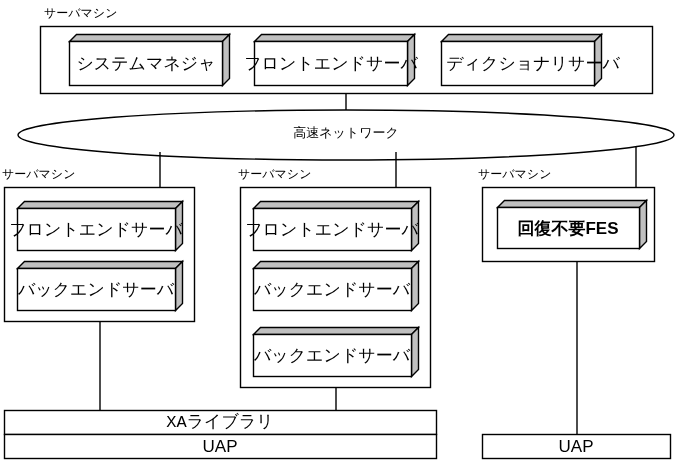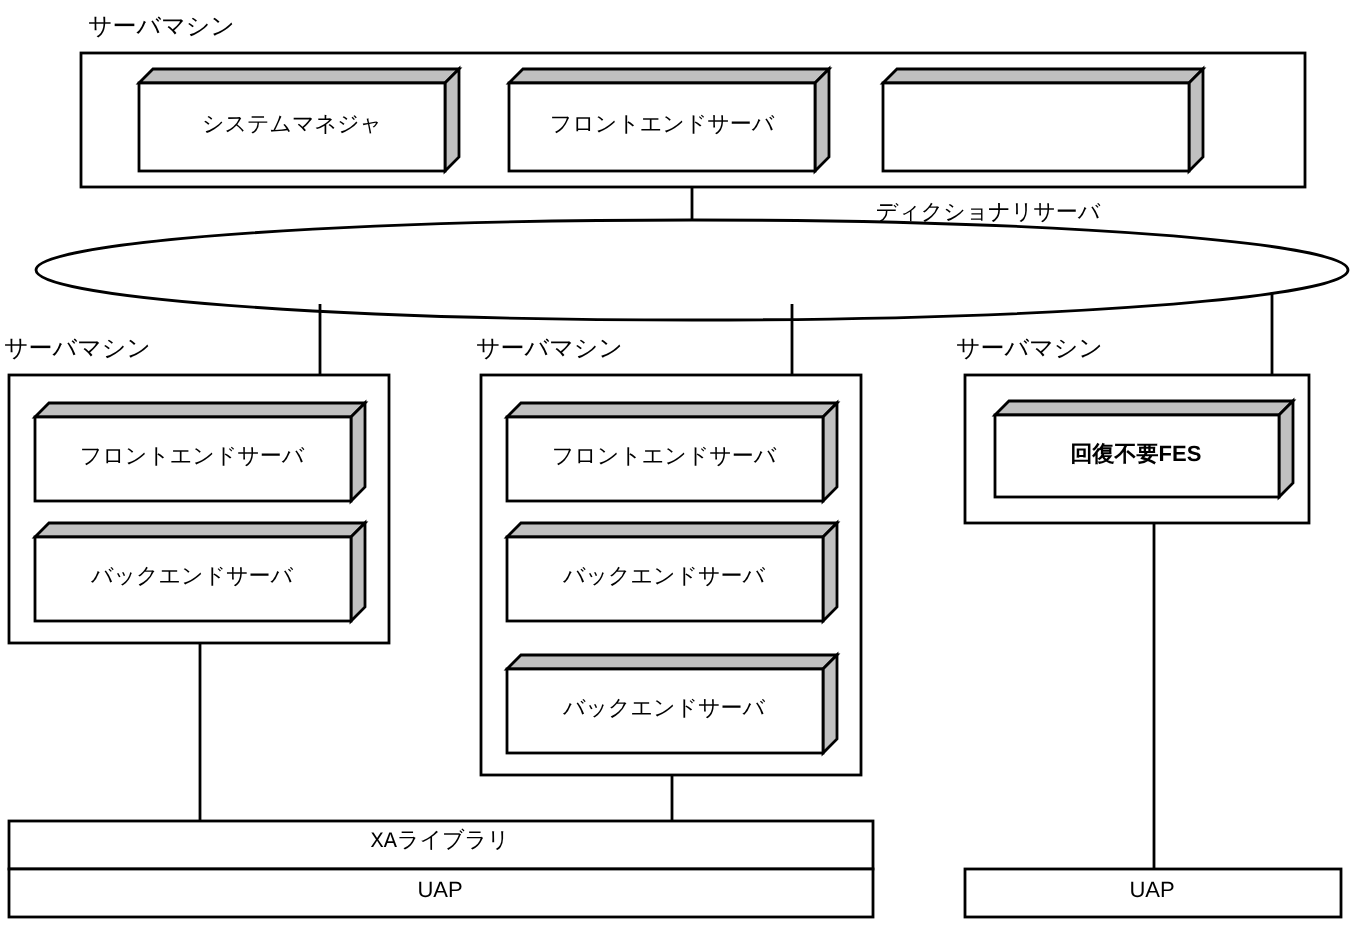--- a/index.html
+++ b/index.html
@@ -24,21 +24,21 @@
   .machine-label {
     position: absolute;
     font-size: 12px;
     color: #000000;
     white-space: nowrap;
     line-height: 1;
   }
   .box3d-label,
   .flat-label {
     position: absolute;
-    font-size: 11px;
+    font-size: 17px;
     color: #000000;
     white-space: nowrap;
     text-align: left;
     line-height: 1;
     transform: translate(-50%, -50%);
   }
   .ellipse-label {
     position: absolute;
     font-size: 13px;
     color: #000000;
@@ -148,22 +148,23 @@
   <div class="machine-label" style="left:2px; top:168px;">サーバマシン</div>
 
   <div class="machine-label" style="left:238px; top:168px;">サーバマシン</div>
 
   <div class="machine-label" style="left:478px; top:168px;">サーバマシン</div>
 
   <div class="box3d-label" style="left:146px; top:63px;">システムマネジャ</div>
 
   <div class="box3d-label" style="left:331px; top:63px;">フロントエンドサーバ</div>
 
-  <div class="box3d-label" style="left:494px; top:63px;margin-top:44px;">ディクショナリサーバ</div>
+  <div class="box3d-label" style="left:533px; top:63px;">ディクショナリサーバ</div>
 
+  <div class="ellipse-label" style="left:346px; top:133px;">高速ネットワーク</div>
 
   <div class="box3d-label" style="left:96px; top:229px;">フロントエンドサーバ</div>
 
   <div class="box3d-label" style="left:96px; top:289px;">バックエンドサーバ</div>
 
   <div class="box3d-label" style="left:332px; top:229px;">フロントエンドサーバ</div>
 
   <div class="box3d-label" style="left:332px; top:289px;">バックエンドサーバ</div>
 
   <div class="box3d-label" style="left:332px; top:355px;">バックエンドサーバ</div>

